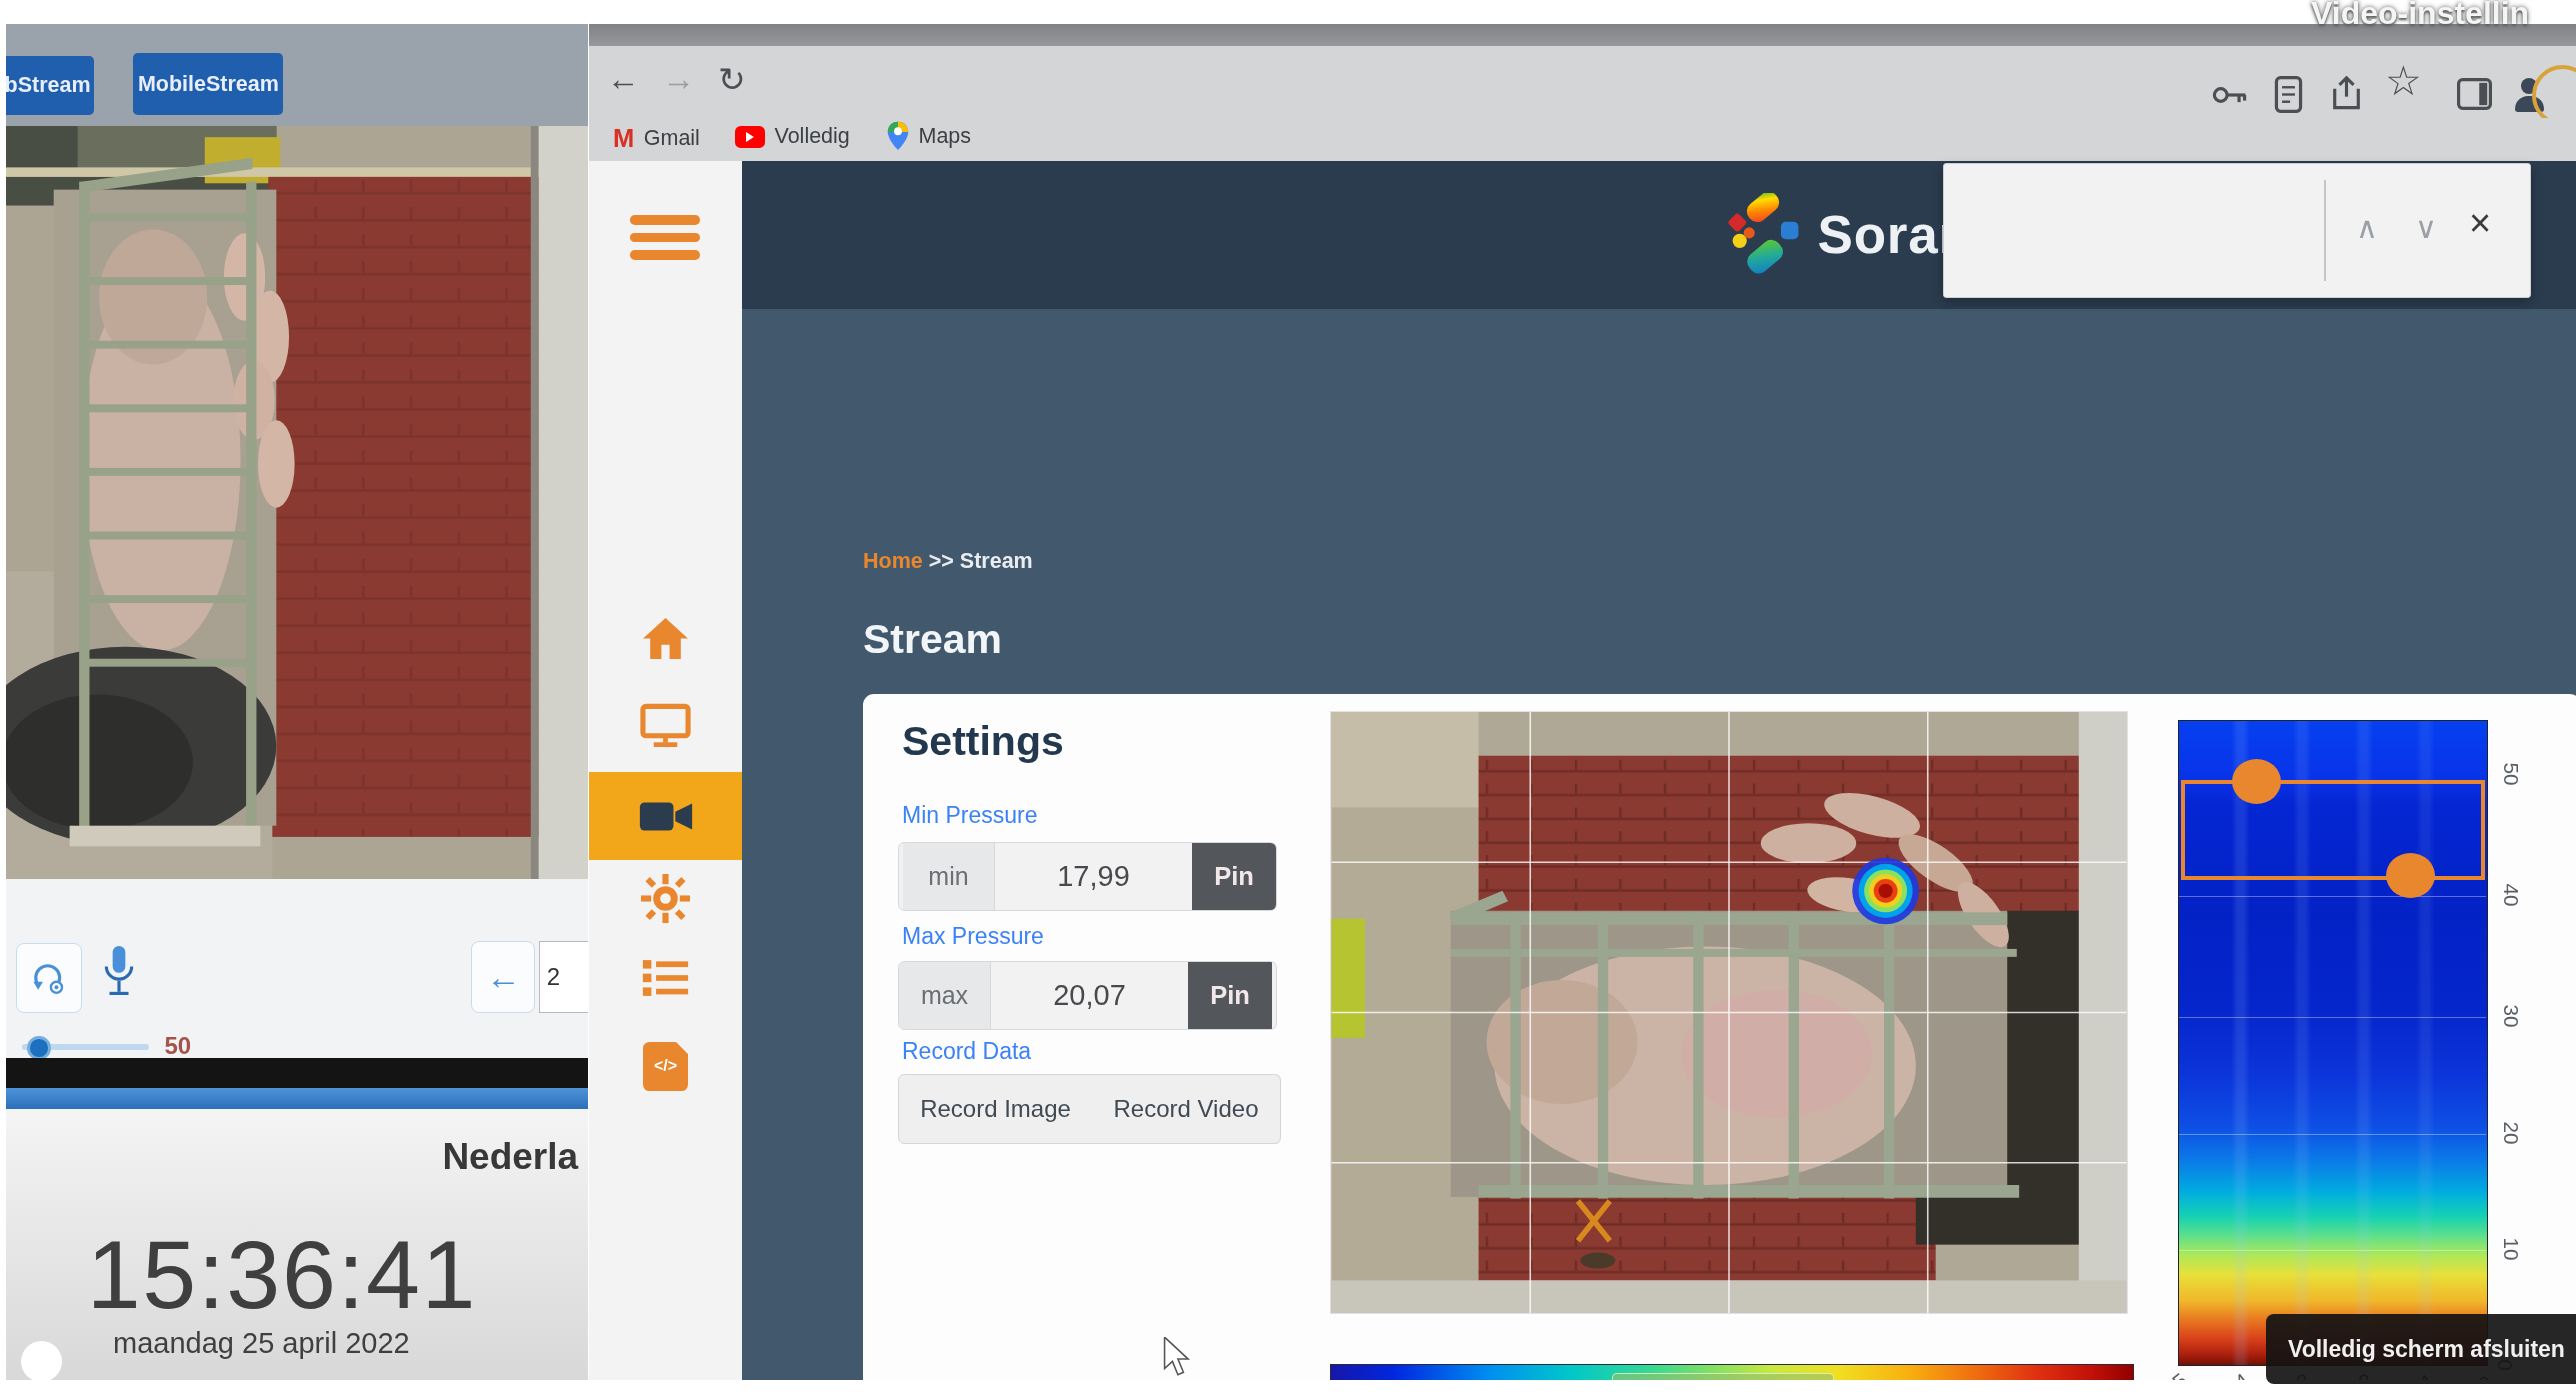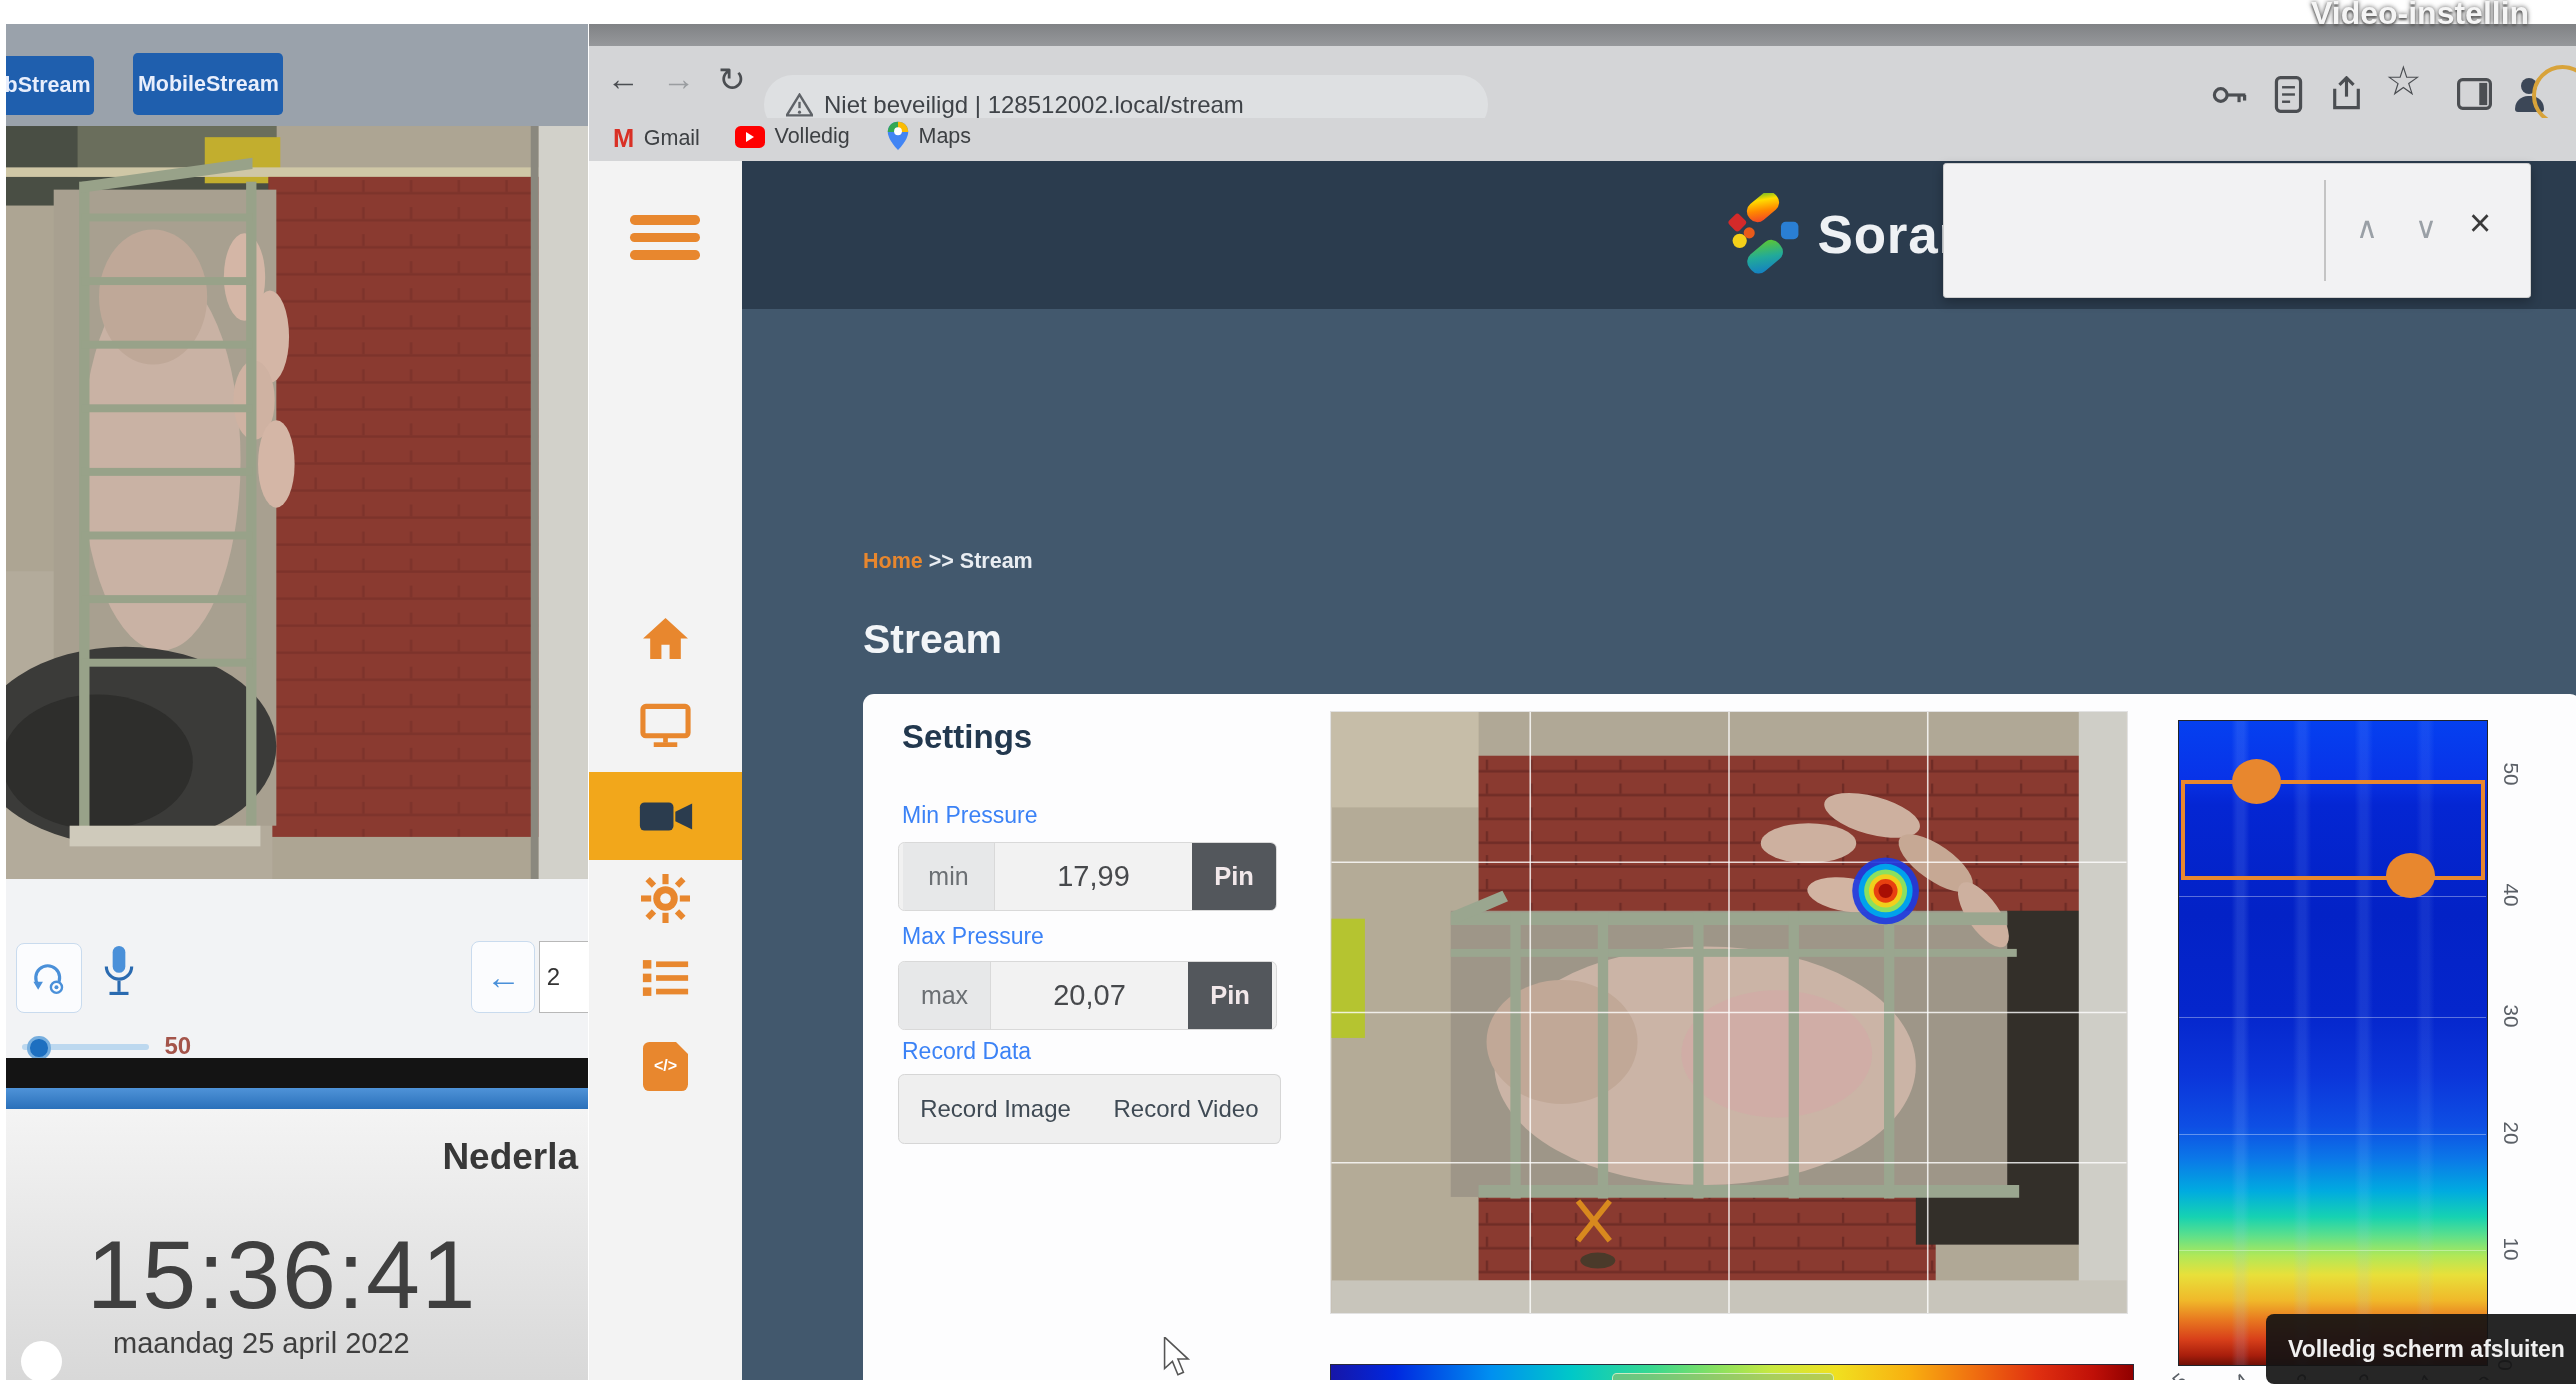--- a/index.html
+++ b/index.html
@@ -46,21 +46,21 @@
   .sb-item{left:0;width:153px;height:76px;display:flex;align-items:center;justify-content:center;}
   #sb-active{left:0;top:611px;width:153px;height:88px;background:#f2a71b;display:flex;align-items:center;justify-content:center;}
   .burger-bar{width:70px;height:9.5px;border-radius:4.8px;background:#e8872e;margin:8px 0;}
   #header{left:153px;top:0;width:1835px;height:148px;background:#2b3c4e;}
   #logo{display:flex;align-items:center;gap:17.5px;}
   #logo-text{font-size:53px;font-weight:800;color:#eef1f4;letter-spacing:0.8px;}
   #breadcrumb{left:274px;top:388px;font-size:21.5px;color:#e9edf2;font-weight:bold;}
   #breadcrumb .home{color:#e8872e;}
   #page-title{left:274px;top:455px;font-size:41px;font-weight:bold;color:#f2f5f8;}
   #card{left:274px;top:533px;width:1718px;height:757px;background:#fdfdfe;border-radius:11px;}
-  #settings-h{left:39px;top:24px;font-size:33px;font-weight:bold;color:#22384e;}
+  #settings-h{left:39px;top:24px;font-size:41px;font-weight:bold;color:#22384e;}
   .set-label{font-size:23px;color:#3b82f6;}
   .igroup{height:67px;display:flex;border:1.6px solid #d9d9d9;border-radius:6.4px;overflow:hidden;background:#f1f1f1;}
   .iaddon{width:91px;background:#e7e8e9;border-right:1.6px solid #d9d9d9;display:flex;align-items:center;justify-content:center;
           font-size:25px;color:#6b6f73;}
   .ivalue{width:197px;display:flex;align-items:center;justify-content:center;font-size:29px;color:#47494c;background:#f2f2f2;}
   .pin-btn{width:84px;background:#53575c;color:#f2e8ea;display:flex;align-items:center;justify-content:center;
            font-size:25.5px;font-weight:bold;}
   .rec-btn{height:68px;background:#efefef;border:1.6px solid #d6d6d6;display:flex;align-items:center;justify-content:center;
            font-size:24px;color:#3f4a54;}
   
@@ -191,28 +191,20 @@
     <div class="abs" id="b-topstrip"></div>
 
     <div class="abs" id="b-toolbar">
       <div class="abs tb-ic" style="left:17.5px;top:14.3px;">
         <span>←</span></div>
       <div class="abs tb-ic" style="left:73px;top:14.3px;color:#9a9da0;">
         <span>→</span></div>
       <div class="abs tb-ic" style="left:129px;top:14.3px;">
         <span>↻</span></div>
 
-      <div class="abs" id="address-pill">
-        <svg width="27" height="24" viewBox="0 0 34 30" style="margin-left:22px;">
-          <polygon points="17,2 33,28 1,28" fill="none" stroke="#5f6368" stroke-width="3"></polygon>
-          <line x1="17" y1="11" x2="17" y2="19" stroke="#5f6368" stroke-width="3"></line>
-          <circle cx="17" cy="24" r="2" fill="#5f6368"></circle>
-        </svg>
-        <span id="url-text">Niet beveiligd | 128512002.local/stream</span>
-      </div>
 
       <svg class="abs" style="left:1623px;top:33px;" width="35" height="32" viewBox="0 0 44 40">
         <circle cx="11" cy="20" r="8" fill="none" stroke="#4b4e52" stroke-width="4"></circle>
         <line x1="19" y1="20" x2="42" y2="20" stroke="#4b4e52" stroke-width="4"></line>
         <line x1="34" y1="20" x2="34" y2="29" stroke="#4b4e52" stroke-width="4"></line>
         <line x1="41" y1="20" x2="41" y2="27" stroke="#4b4e52" stroke-width="4"></line>
       </svg>
       <svg class="abs" style="left:1685px;top:30px;" width="29" height="37" viewBox="0 0 36 46">
         <rect x="3" y="2" width="30" height="42" rx="5" fill="none" stroke="#4b4e52" stroke-width="4"></rect>
         <line x1="10" y1="14" x2="26" y2="14" stroke="#4b4e52" stroke-width="3"></line>

